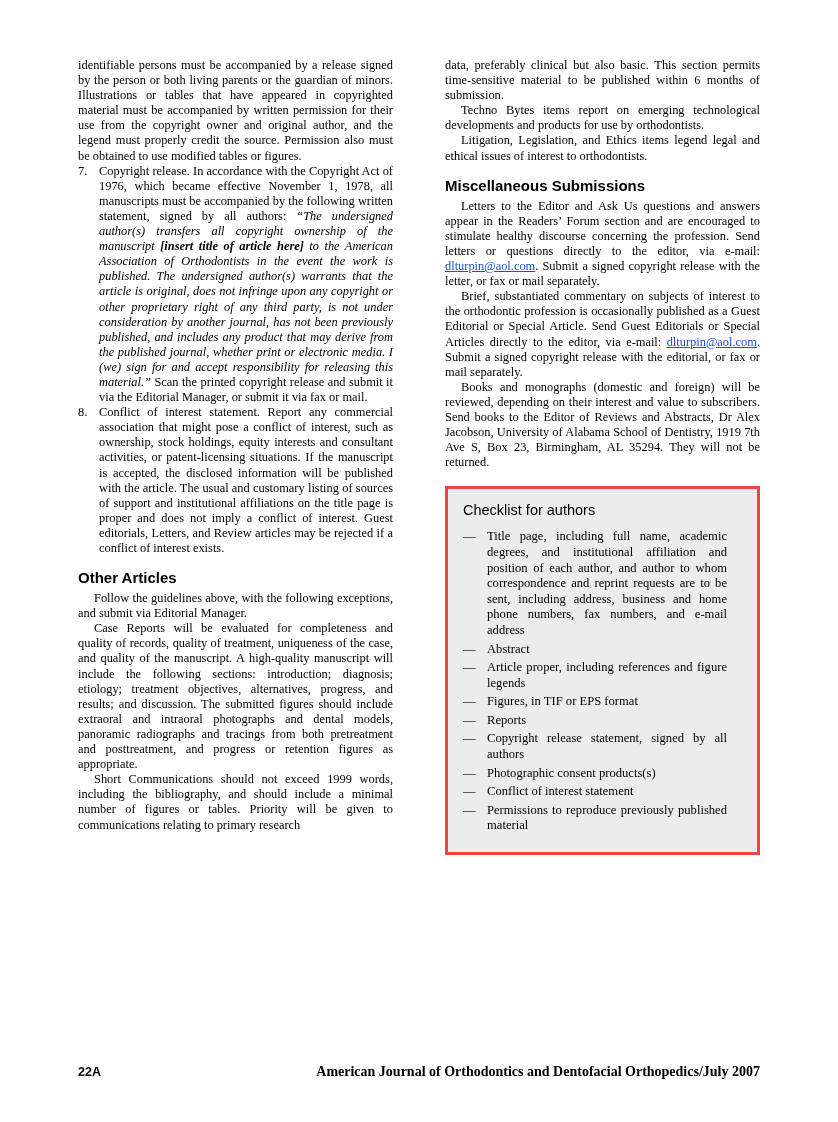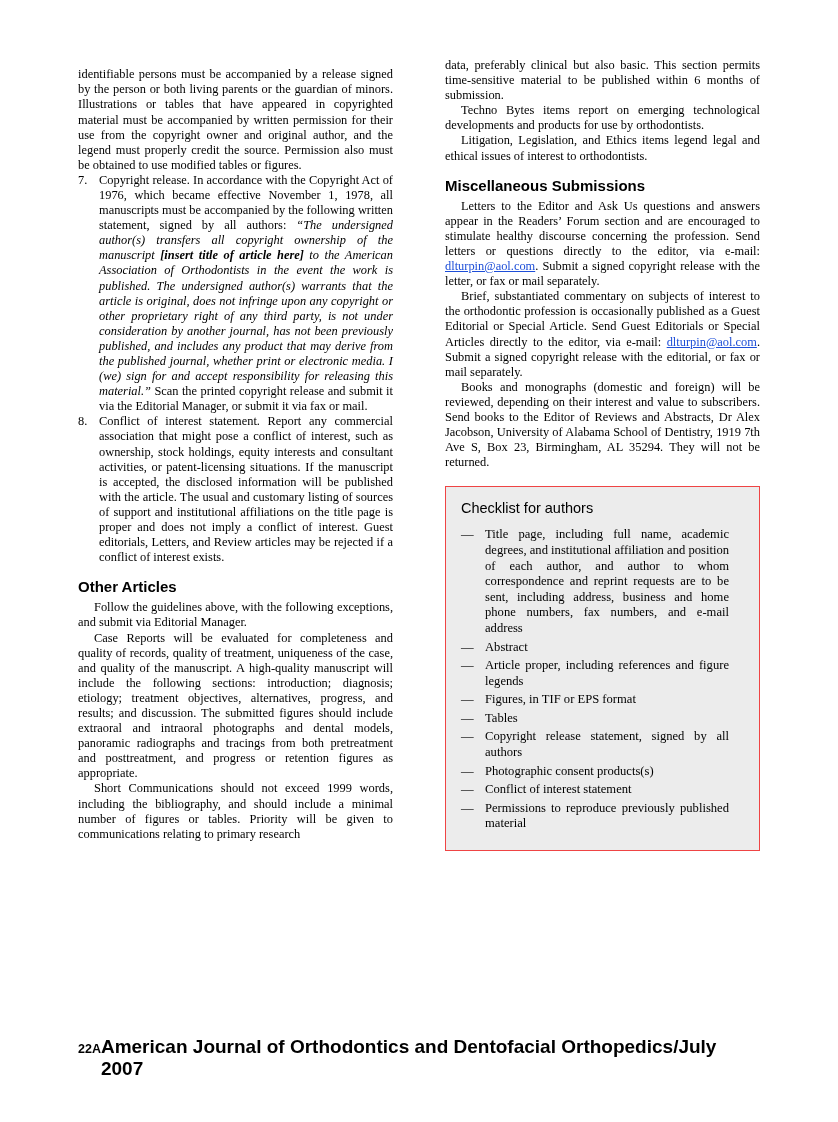--- a/index.html
+++ b/index.html
@@ -21,21 +21,21 @@
   }
   .content {
     position: absolute;
     left: 78px;
     top: 58px;
     width: 682px;
   }
   .columns {
     display: flex;
     gap: 52px;
-    align-items: center;
+    align-items: flex-start;
   }
   .col {
     width: 324px;
   }
   p, li, div.txt {
     font-size: 12.4px;
     line-height: 15.1px;
     text-align: justify;
     margin: 0;
   }
@@ -72,21 +72,21 @@
     font-weight: bold;
     margin-top: 13px;
     margin-bottom: 5px;
     text-align: left;
   }
   .email {
     text-decoration: underline;
     color: #1d4ed8;
   }
   .checklist-box {
-    border: 1px solid #ef4444;
+    border: 3px solid #ef4444;
     background: #ececec;
     margin-top: 16px;
     padding: 13px 30px 15px 15px;
     box-sizing: border-box;
   }
   .checklist-title {
     font-family: "Liberation Sans", sans-serif;
     font-size: 14.5px;
     margin: 0 0 11px 0;
     text-align: left;
@@ -116,22 +116,22 @@
     bottom: 42px;
     display: flex;
     align-items: baseline;
   }
   .folio {
     font-family: "Liberation Sans", sans-serif;
     font-size: 12.5px;
     font-weight: bold;
   }
   .journal {
-    font-family: Liberation Sans, sans-serif;
-    font-size: 19px;
+    font-family: Liberation Serif, serif;
+    font-size: 14px;
     font-weight: bold;
     margin-left: auto;
   }
 </style>
 </head>
 <body>
 
 <div class="page">
 
   <div class="content">
@@ -189,21 +189,21 @@
             <li>
               <span class="dash">—</span>
               <span>Article proper, including references and figure legends</span>
             </li>
             <li>
               <span class="dash">—</span>
               <span>Figures, in TIF or EPS format</span>
             </li>
             <li>
               <span class="dash">—</span>
-              <span>Tables</span>
+              <span>Reports</span>
             </li>
             <li>
               <span class="dash">—</span>
               <span>Copyright release statement, signed by all authors</span>
             </li>
             <li>
               <span class="dash">—</span>
               <span>Photographic consent products(s)</span>
             </li>
             <li>

